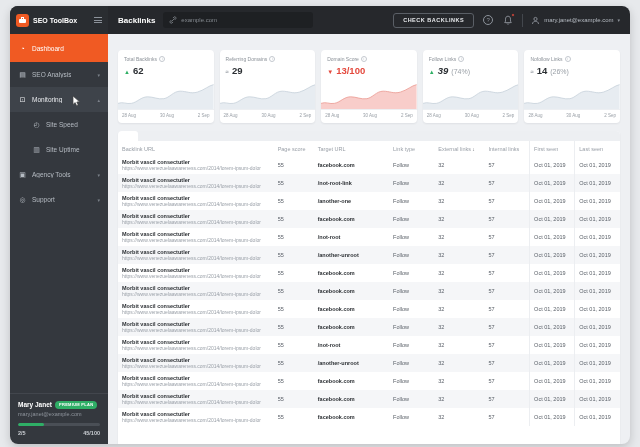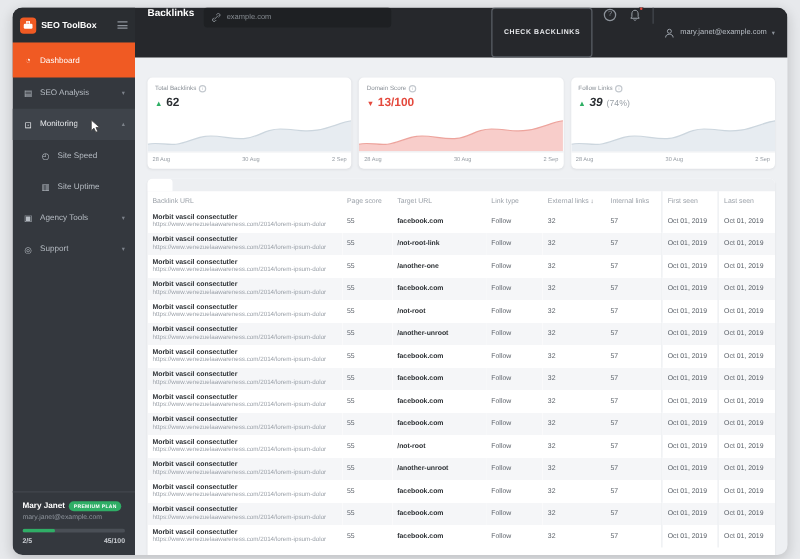--- a/index.html
+++ b/index.html
@@ -32,21 +32,21 @@
   .user-block { border-top:1px solid #42464d; padding:7px 8px 8px; flex-shrink:0; }
   .user-name { color:#fff; font-size:6.5px; font-weight:bold; display:flex; align-items:center; gap:3px; }
   .plan-badge { background:#2fae66; color:#fff; font-size:4px; padding:1.5px 4px; border-radius:5px; letter-spacing:.3px; white-space:nowrap; }
   .user-email { color:#8f959d; font-size:5.5px; margin-top:2.5px; white-space:nowrap; overflow:hidden; }
   .progress { height:3px; background:#4a4f56; border-radius:2px; margin-top:6px; overflow:hidden; }
   .progress .fill { height:100%; background:#2fae66; border-radius:2px; }
   .limits { display:flex; justify-content:space-between; color:#c9cdd2; font-size:5.5px; font-weight:bold; margin-top:4px; }
 
   
   .main { flex:1; display:flex; flex-direction:column; min-width:0; }
-  .topbar { height:40px; background:#26282c; display:flex; padding:0 10px; gap:8px; flex-shrink:0; }
+  .topbar { height:28px; background:#26282c; display:flex; align-items:center; padding:0 10px; gap:8px; flex-shrink:0; }
   .topbar-title { color:#fff; font-size:8px; font-weight:bold; }
   .search { height:16px; width:150px; background:#1e2023; border-radius:3px; display:flex; align-items:center; gap:4px; padding:0 6px; }
   .search svg { flex-shrink:0; }
   .search-input { background:transparent; border:none; outline:none; color:#84898f; font-size:6px; width:100%; font-family:"Liberation Sans",sans-serif; }
   .check-btn { margin-left:auto; border:1px solid #5a5f66; background:transparent; color:#e8eaed; font-size:5.5px;
                letter-spacing:.5px; padding:3.5px 9px; border-radius:3px; font-weight:bold; cursor:pointer; white-space:nowrap; }
   .icon-btn { position:relative; width:12px; height:12px; display:flex; align-items:center; justify-content:center; cursor:pointer; }
   .q-circle { width:10px; height:10px; border:1px solid #8d939b; border-radius:50%; color:#8d939b; font-size:6px;
               display:flex; align-items:center; justify-content:center; }
   .bell-dot { position:absolute; top:-1px; right:-1px; width:4px; height:4px; background:#e4493d; border-radius:50%; border:1px solid #26282c; }
@@ -228,20 +228,40 @@
           <path d="M0,26 C5,24 9,27 14,26 C20,25 24,19 31,19 C37,19 42,22 48,21 C54,20 58,13 65,13 C72,13 76,16 83,14 C90,12 95,7 100,6 L100,32 L0,32 Z" stroke="none" fill="#e7ecf1"></path>
           <path d="M0,26 C5,24 9,27 14,26 C20,25 24,19 31,19 C37,19 42,22 48,21 C54,20 58,13 65,13 C72,13 76,16 83,14 C90,12 95,7 100,6" fill="none" stroke-width="1" stroke="#ccd6de"></path>
         </svg>
         <div class="card-xaxis">
           <span>28 Aug</span>
           <span>30 Aug</span>
           <span>2 Sep</span>
         </div>
       </div>
 
+      <div class="card">
+        <div class="card-title">
+          <span>Referring Domains</span>
+          <span class="info-i">i</span>
+        </div>
+        <div class="card-value">
+          <span class="trend" style="color: rgb(154, 160, 167);">≈</span>
+          <span class="val" style="color: rgb(43, 47, 51);">29</span>
+          <span class="suffix"></span>
+        </div>
+        <svg class="card-chart" viewBox="0 0 100 32" preserveAspectRatio="none">
+          <path d="M0,26 C5,24 9,27 14,26 C20,25 24,19 31,19 C37,19 42,22 48,21 C54,20 58,13 65,13 C72,13 76,16 83,14 C90,12 95,7 100,6 L100,32 L0,32 Z" stroke="none" fill="#e7ecf1"></path>
+          <path d="M0,26 C5,24 9,27 14,26 C20,25 24,19 31,19 C37,19 42,22 48,21 C54,20 58,13 65,13 C72,13 76,16 83,14 C90,12 95,7 100,6" fill="none" stroke-width="1" stroke="#ccd6de"></path>
+        </svg>
+        <div class="card-xaxis">
+          <span>28 Aug</span>
+          <span>30 Aug</span>
+          <span>2 Sep</span>
+        </div>
+      </div>
 
       <div class="card">
         <div class="card-title">
           <span>Domain Score</span>
           <span class="info-i">i</span>
         </div>
         <div class="card-value">
           <span class="trend" style="color: rgb(228, 73, 61);">▼</span>
           <span class="val" style="color: rgb(228, 73, 61);">13/100</span>
           <span class="suffix"></span>
@@ -271,20 +291,40 @@
           <path d="M0,26 C5,24 9,27 14,26 C20,25 24,19 31,19 C37,19 42,22 48,21 C54,20 58,13 65,13 C72,13 76,16 83,14 C90,12 95,7 100,6 L100,32 L0,32 Z" stroke="none" fill="#e7ecf1"></path>
           <path d="M0,26 C5,24 9,27 14,26 C20,25 24,19 31,19 C37,19 42,22 48,21 C54,20 58,13 65,13 C72,13 76,16 83,14 C90,12 95,7 100,6" fill="none" stroke-width="1" stroke="#ccd6de"></path>
         </svg>
         <div class="card-xaxis">
           <span>28 Aug</span>
           <span>30 Aug</span>
           <span>2 Sep</span>
         </div>
       </div>
 
+      <div class="card">
+        <div class="card-title">
+          <span>Nofollow Links</span>
+          <span class="info-i">i</span>
+        </div>
+        <div class="card-value">
+          <span class="trend" style="color: rgb(154, 160, 167);">≈</span>
+          <span class="val" style="color: rgb(43, 47, 51);">14</span>
+          <span class="suffix">(26%)</span>
+        </div>
+        <svg class="card-chart" viewBox="0 0 100 32" preserveAspectRatio="none">
+          <path d="M0,26 C5,24 9,27 14,26 C20,25 24,19 31,19 C37,19 42,22 48,21 C54,20 58,13 65,13 C72,13 76,16 83,14 C90,12 95,7 100,6 L100,32 L0,32 Z" stroke="none" fill="#e7ecf1"></path>
+          <path d="M0,26 C5,24 9,27 14,26 C20,25 24,19 31,19 C37,19 42,22 48,21 C54,20 58,13 65,13 C72,13 76,16 83,14 C90,12 95,7 100,6" fill="none" stroke-width="1" stroke="#ccd6de"></path>
+        </svg>
+        <div class="card-xaxis">
+          <span>28 Aug</span>
+          <span>30 Aug</span>
+          <span>2 Sep</span>
+        </div>
+      </div>
     </div>
 
     <div class="table-card">
       <div class="table-tabs">
         <span class="table-tab active"></span>
 
         <span class="table-tab"></span>
 
         <span class="table-tab"></span>
 

